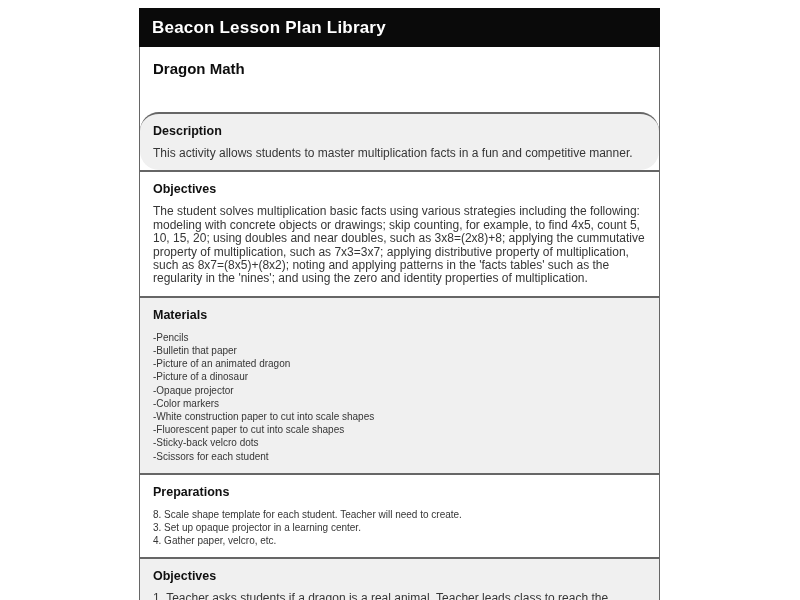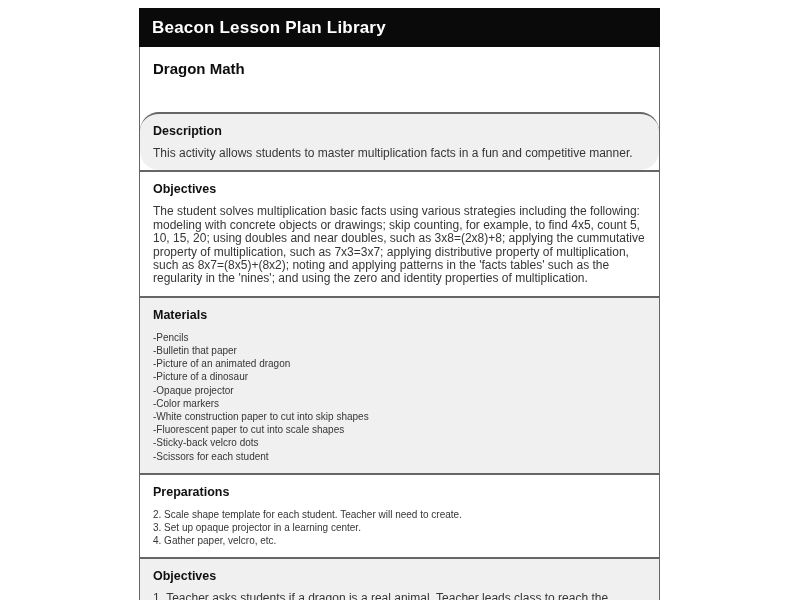--- a/index.html
+++ b/index.html
@@ -118,28 +118,28 @@
           <p>The student solves multiplication basic facts using various strategies including the following: modeling with concrete objects or drawings; skip counting, for example, to find 4x5, count 5, 10, 15, 20; using doubles and near doubles, such as 3x8=(2x8)+8; applying the cummutative property of multiplication, such as 7x3=3x7; applying distributive property of multiplication, such as 8x7=(8x5)+(8x2); noting and applying patterns in the 'facts tables' such as the regularity in the 'nines'; and using the zero and identity properties of multiplication.</p>
         </section>
         <section class="sec-text s-materials">
           <h3>Materials</h3>
           <div class="line">-Pencils</div>
           <div class="line">-Bulletin that paper</div>
           <div class="line">-Picture of an animated dragon</div>
           <div class="line">-Picture of a dinosaur</div>
           <div class="line">-Opaque projector</div>
           <div class="line">-Color markers</div>
-          <div class="line">-White construction paper to cut into skip shapes</div>
+          <div class="line">-White construction paper to cut into scale shapes</div>
           <div class="line">-Fluorescent paper to cut into scale shapes</div>
           <div class="line">-Sticky-back velcro dots</div>
           <div class="line">-Scissors for each student</div>
         </section>
         <section class="sec-text s-preparations">
           <h3>Preparations</h3>
-          <div class="line">2. Scale shape template for each student. Teacher will need to create.</div>
+          <div class="line">8. Scale shape template for each student. Teacher will need to create.</div>
           <div class="line">3. Set up opaque projector in a learning center.</div>
           <div class="line">4. Gather paper, velcro, etc.</div>
         </section>
         <section class="sec-text s-procedures">
           <h3>Objectives</h3>
           <p>1. Teacher asks students if a dragon is a real animal. Teacher leads class to reach the conclusion that a dragon is a fictional character that might stem from the real dinosaur. Pictures of the dinosaur and dragon are displayed in classroom.</p>
         </section>
       </div>
 
   </div>

